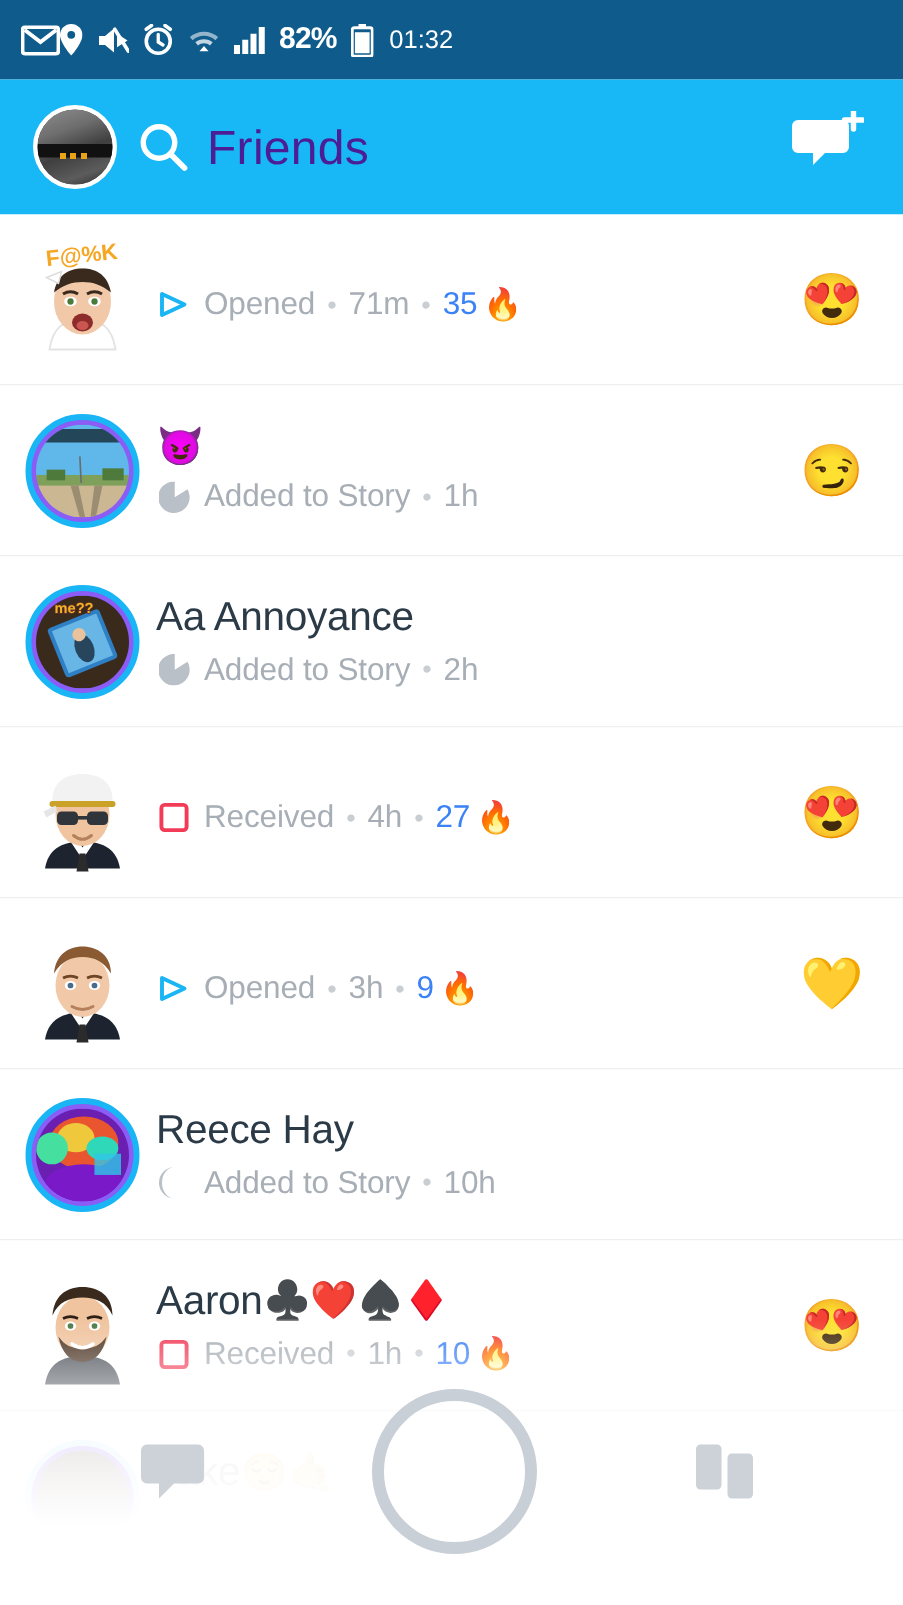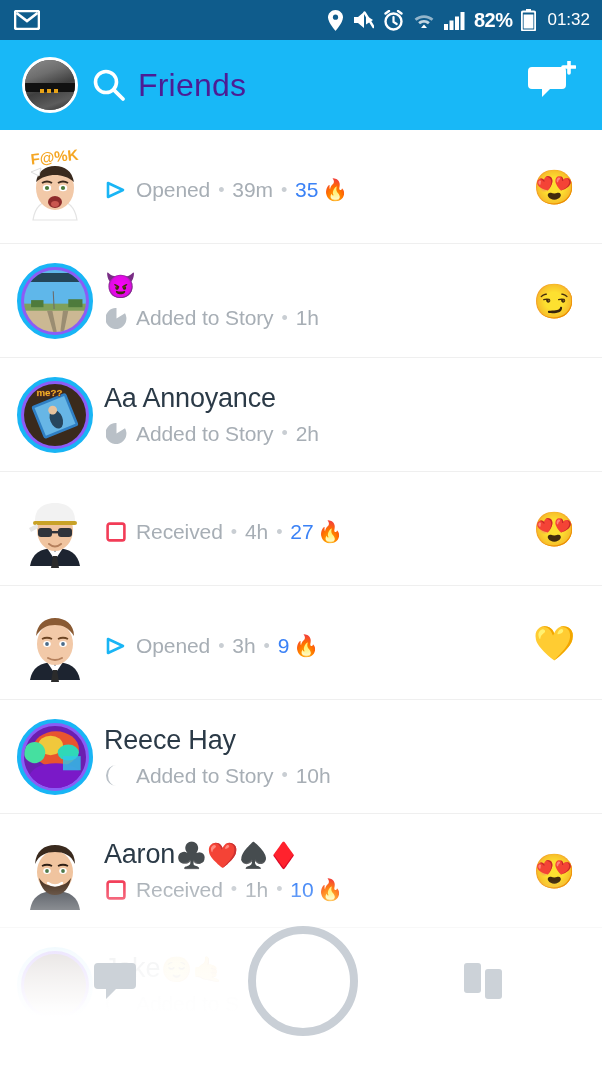--- a/index.html
+++ b/index.html
@@ -6,22 +6,22 @@
   html,body { width:602px; height:1070px; }
   body {
     font-family:"Liberation Sans", sans-serif;
     background:#ffffff;
     overflow:hidden;
     position:relative;
   }
 
   
   .statusbar{
-    height:40px; background:#0f5c8c; color:#fff;
-    display:flex; align-items:center; justify-content:space-between;
+    height:53px; background:#0f5c8c; color:#fff;
+    display:flex; align-items:center; 
     padding:0 12px 0 14px;
   }
   .sb-left{ display:flex; align-items:center; gap:8px; }
   .sb-right{ display:flex; align-items:center; gap:9px; }
   .sb-ico{ display:block; }
   .sb-battpct{ font-size:20px; font-weight:700; letter-spacing:-0.5px; }
   .sb-clock{ font-size:17px; font-weight:400; letter-spacing:0px; margin-left:2px;}
 
   
   .header{
@@ -212,21 +212,21 @@
     </div>
     <div class="meta">
       <div class="sub">
         <span class="st">
           <svg width="22" height="20" viewBox="0 0 22 20">
               <path d="M3 3 L18 10 L3 17 Z" fill="none" stroke="#19b5f5" stroke-width="2.6" stroke-linejoin="round"></path>
             </svg>
         </span>
         <span class="lbl">Opened</span>
         <span class="dot">•</span>
-        <span class="lbl">39m</span>
+        <span class="lbl">71m</span>
         <span class="dot">•</span>
         <span class="streak">35</span>
         <span class="fire">🔥</span>
       </div>
     </div>
     <div class="reaction">😍</div>
   </div>
 
   <div class="row">
     <div class="av-wrap">

